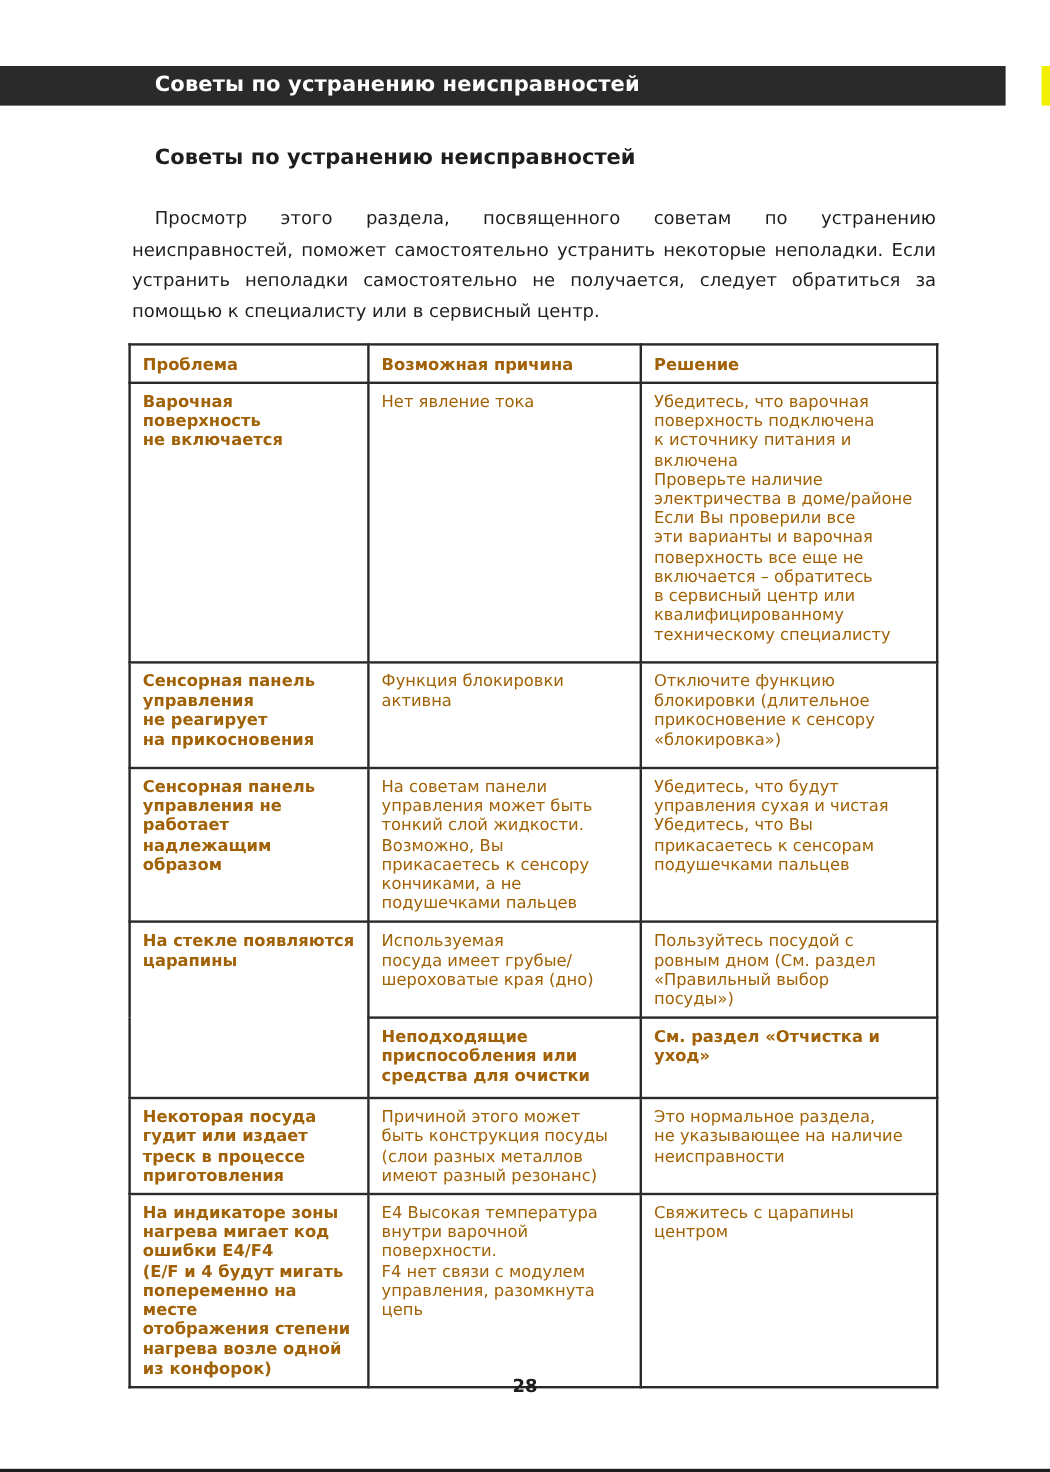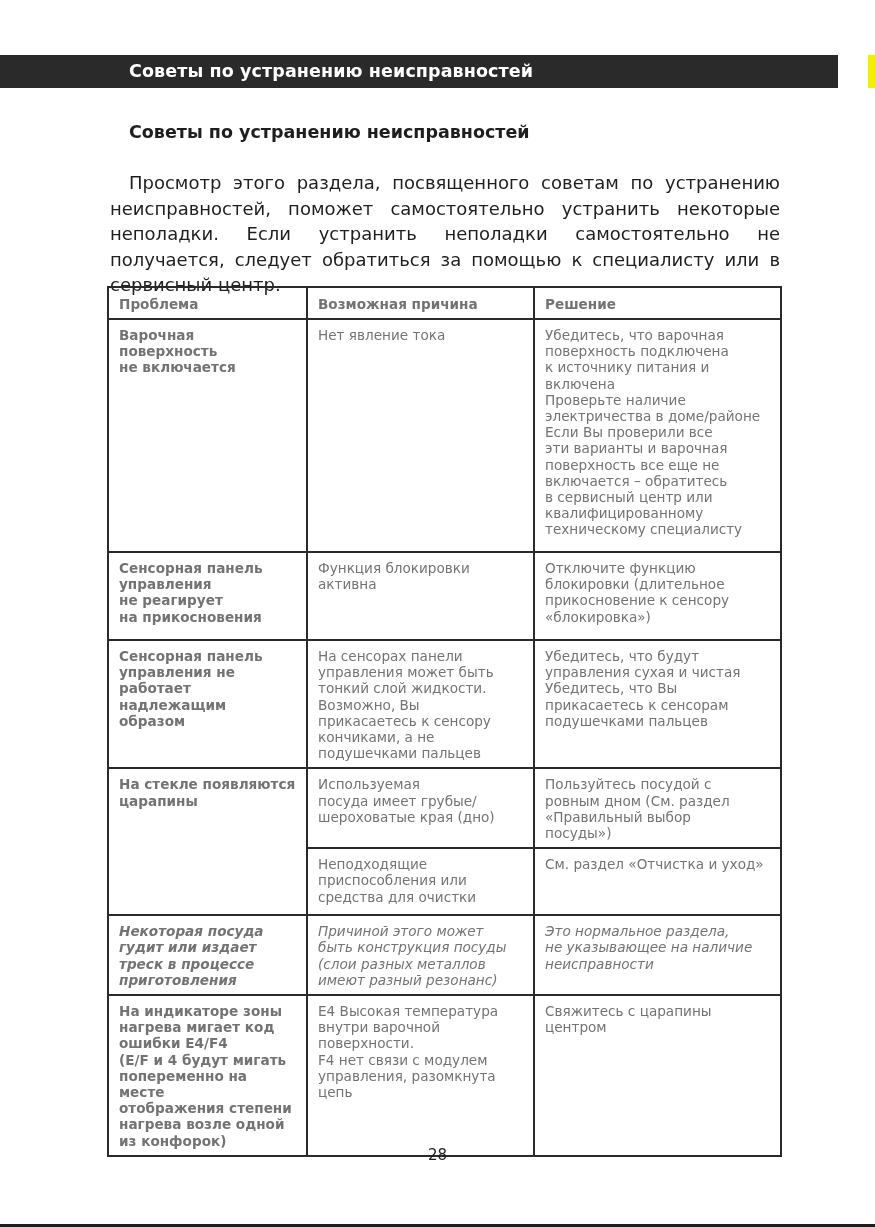--- a/index.html
+++ b/index.html
@@ -15,43 +15,43 @@
       letter-spacing: 0.1px; white-space: nowrap;
     }
     .side-marker {
       position: absolute; left: 868px; top: 55px; width: 7px; height: 33px; background: #f2ef00;
     }
     .page-heading {
       position: absolute; left: 129px; top: 122px; font-size: 17.5px; font-weight: bold; color: #1e1e1e;
       white-space: nowrap;
     }
     .intro {
-      position: absolute; left: 110px; top: 170px; width: 670px; font-size: 18px; line-height: 25.5px;
+      position: absolute; left: 110px; top: 170px; width: 670px; font-size: 15px; line-height: 25.5px;
       text-align: justify; text-indent: 19px; color: #1e1e1e;
     }
     table.trouble {
       position: absolute; left: 107px; top: 286px; width: 673px; border-collapse: collapse;
-      table-layout: fixed; font-size: 13.6px; line-height: 16.2px; color: #737373;
+      table-layout: fixed; font-size: 13.6px; line-height: 16.2px; color: #a16207;
     }
     table.trouble td, table.trouble th {
       border: 2px solid #2a2a2a; vertical-align: top; padding: 7px 9px 6px 10px; text-align: left;
       white-space: pre-line;
     }
     table.trouble th { font-weight: bold; height: 18px; padding-top: 8px; padding-bottom: 4px; }
     td.problem { font-weight: bold; margin-left: 10px; }
     col.c1 { width: 199px; } col.c2 { width: 227px; } col.c3 { width: 247px; }
     tr.r1 td { height: 218px; }
     tr.r2 td { height: 73px; }
     tr.r3 td { height: 110px; }
     tr.r4 td { height: 60px; }
-    tr.r5 td { height: 52px; }
-    tr.r6 td { height: 64px; font-style: italic; }
+    tr.r5 td { height: 52px; font-weight: bold; }
+    tr.r6 td { height: 64px; }
     tr.r7 td { height: 140px; border-radius: 11px; }
     .page-number {
-      position: absolute; left: 0; width: 875px; top: 1146px; text-align: center; font-size: 15px; color: #1e1e1e;
+      position: absolute; left: 0; width: 875px; top: 1146px; text-align: center; font-size: 15px; color: #1e1e1e; font-weight: bold;
     }
     .bottom-rule {
       position: absolute; left: 0; top: 1224px; width: 875px; height: 3px; background: #1e1e1e;
     }
   </style>
 </head>
 <body>
 
 <div class="topbar">
   <span class="topbar-title">Советы по устранению неисправностей</span>
@@ -104,21 +104,21 @@
       <td>Отключите функцию
 блокировки (длительное
 прикосновение к сенсору
 «блокировка»)</td>
     </tr>
     <tr class="r3">
       <td class="problem">Сенсорная панель
 управления не
 работает надлежащим
 образом</td>
-      <td>На сенсорах панели
+      <td>На советам панели
 управления может быть
 тонкий слой жидкости.
 Возможно, Вы
 прикасаетесь к сенсору
 кончиками, а не
 подушечками пальцев</td>
       <td>Убедитесь, что будут
 управления сухая и чистая
 Убедитесь, что Вы
 прикасаетесь к сенсорам

